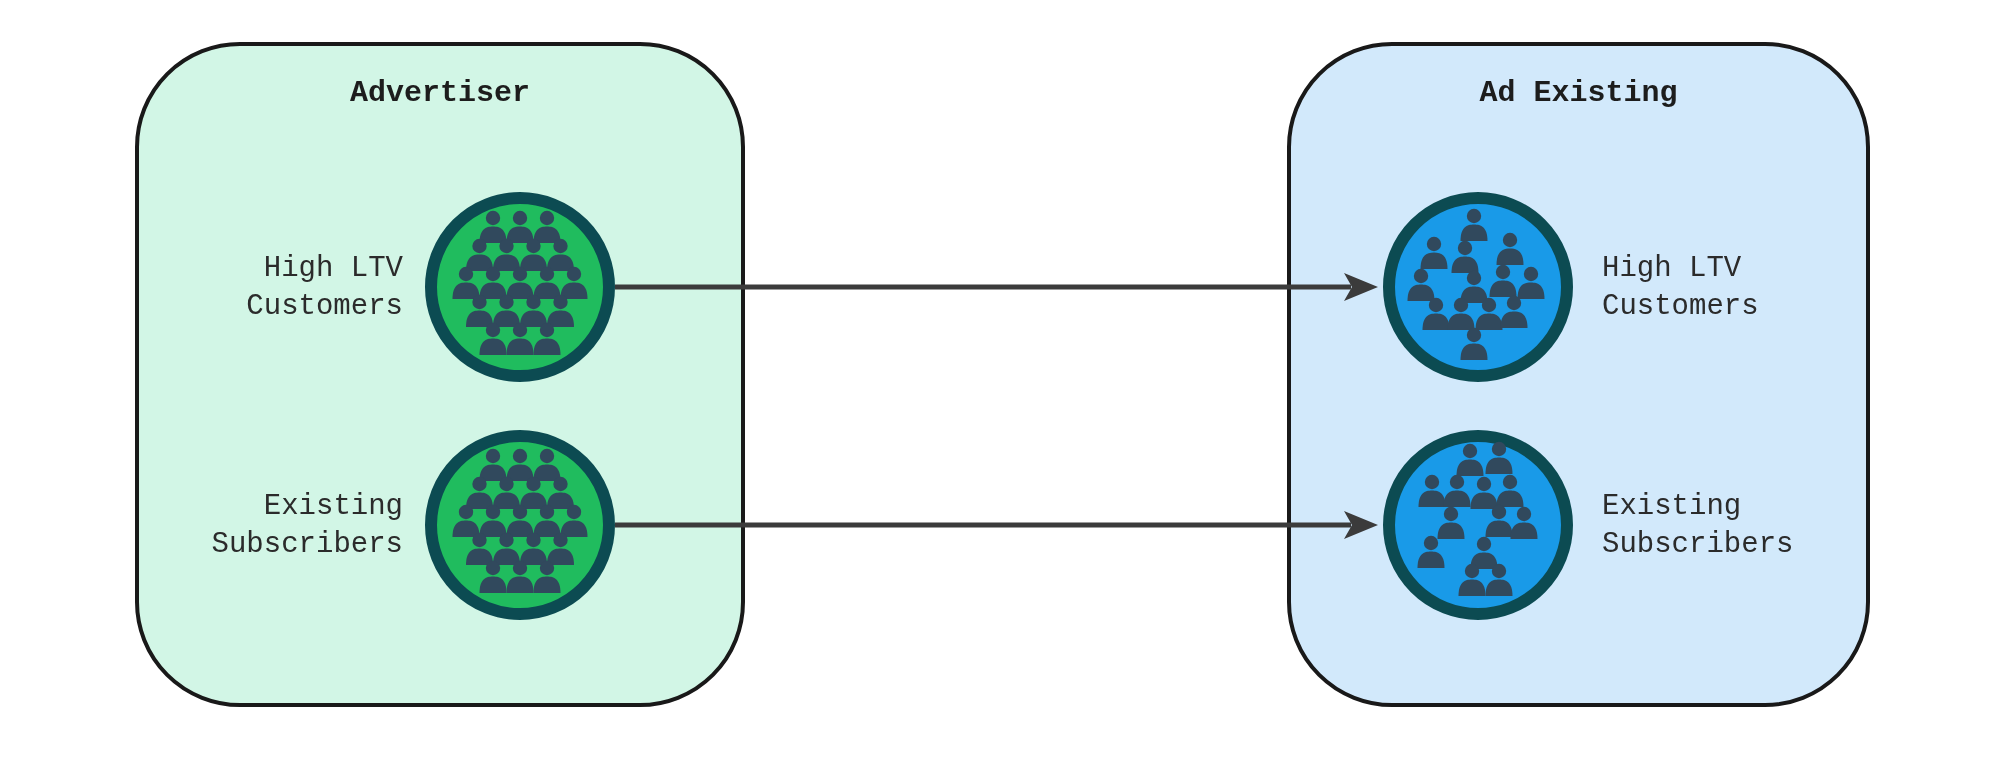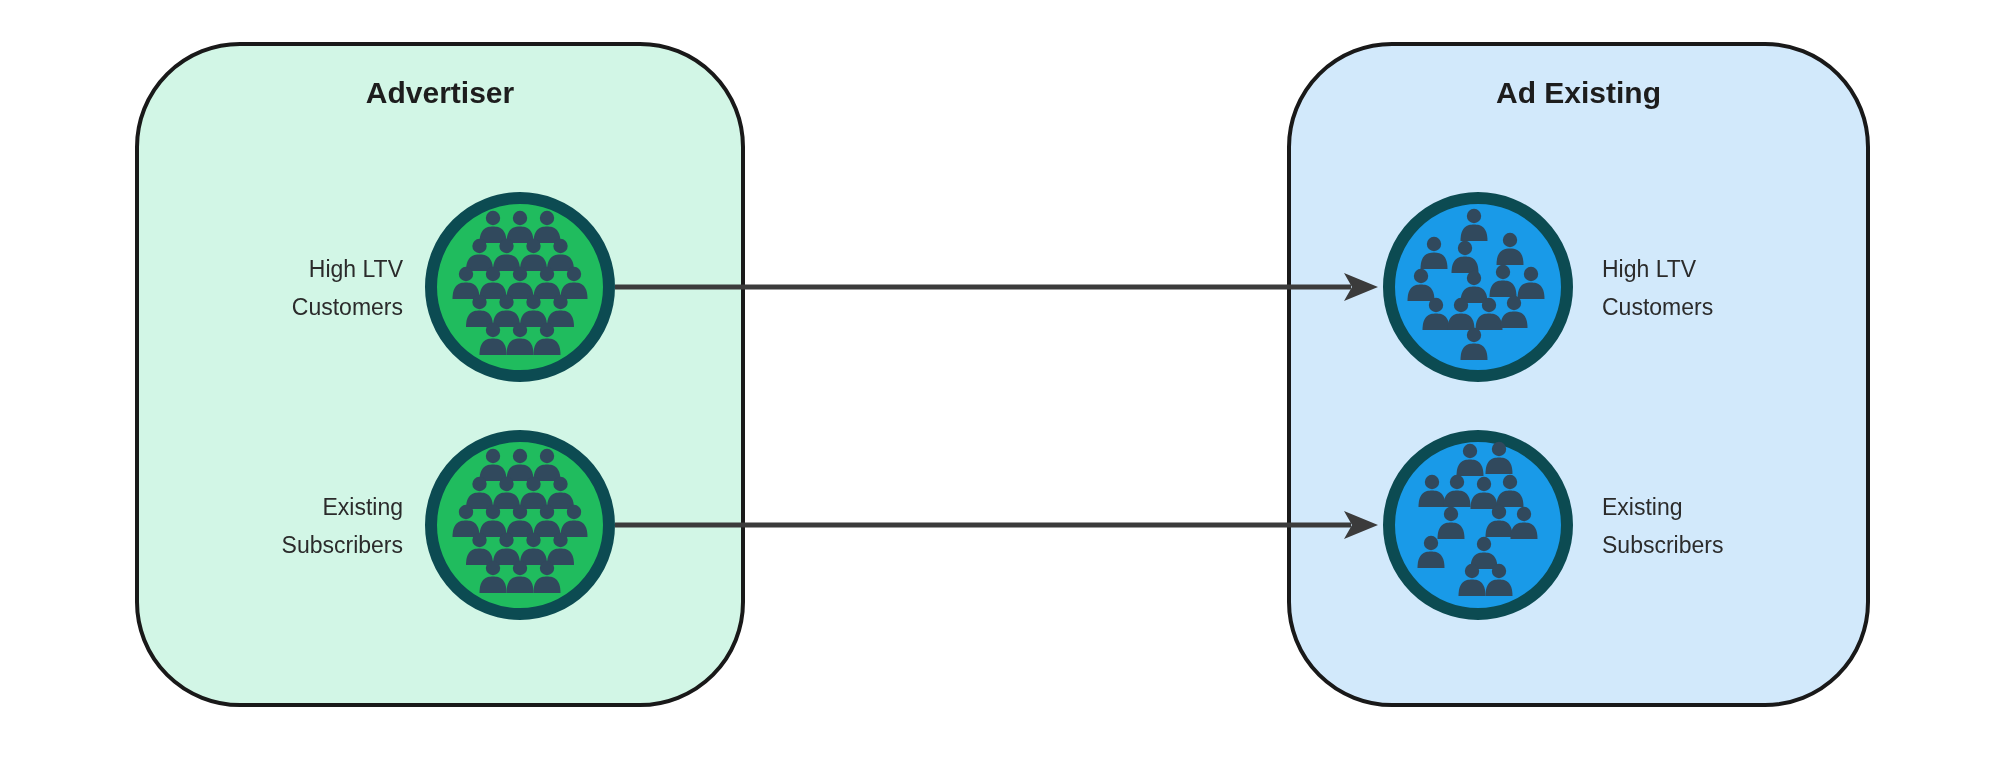--- a/index.html
+++ b/index.html
@@ -7,20 +7,21 @@
     padding: 0;
     background: var(--page-bg, #ffffff);
     font-family: "Liberation Sans", "DejaVu Sans", sans-serif;
   }
   #canvas {
     position: relative;
     width: 1999px;
     height: 778px;
     background: var(--page-bg, #ffffff);
     overflow: hidden;
+    font-family: Liberation Mono, monospace;
   }
   .box {
     position: absolute;
     top: 42px;
     height: 665px;
     border: 4px solid var(--box-border, #191919);
     border-radius: 105px;
     box-sizing: border-box;
   }
   #advertiser-box {
@@ -57,21 +58,21 @@
   .audience.blue  .ring { fill: var(--platform-audience-fill, #199ae8); }
   .audience .crowd { fill: var(--person-color, #31495d); }
 
   #audience-adv-hltv  { left: 420px;  top: 187px; }
   #audience-adv-subs  { left: 420px;  top: 425px; }
   #audience-plat-hltv { left: 1378px; top: 187px; }
   #audience-plat-subs { left: 1378px; top: 425px; }
 
   .label {
     position: absolute;
-    font-size: 23px;
+    font-size: 29px;
     line-height: 38px;
     color: var(--label-text, #2b2b2b);
   }
   #label-adv-hltv  { left: 168px;  top: 250px; width: 235px; text-align: right; }
   #label-adv-subs  { left: 168px;  top: 488px; width: 235px; text-align: right; }
   #label-plat-hltv { left: 1602px; top: 250px; width: 260px; text-align: left; }
   #label-plat-subs { left: 1602px; top: 488px; width: 260px; text-align: left; }
 
   .arrow-svg {
     position: absolute;

